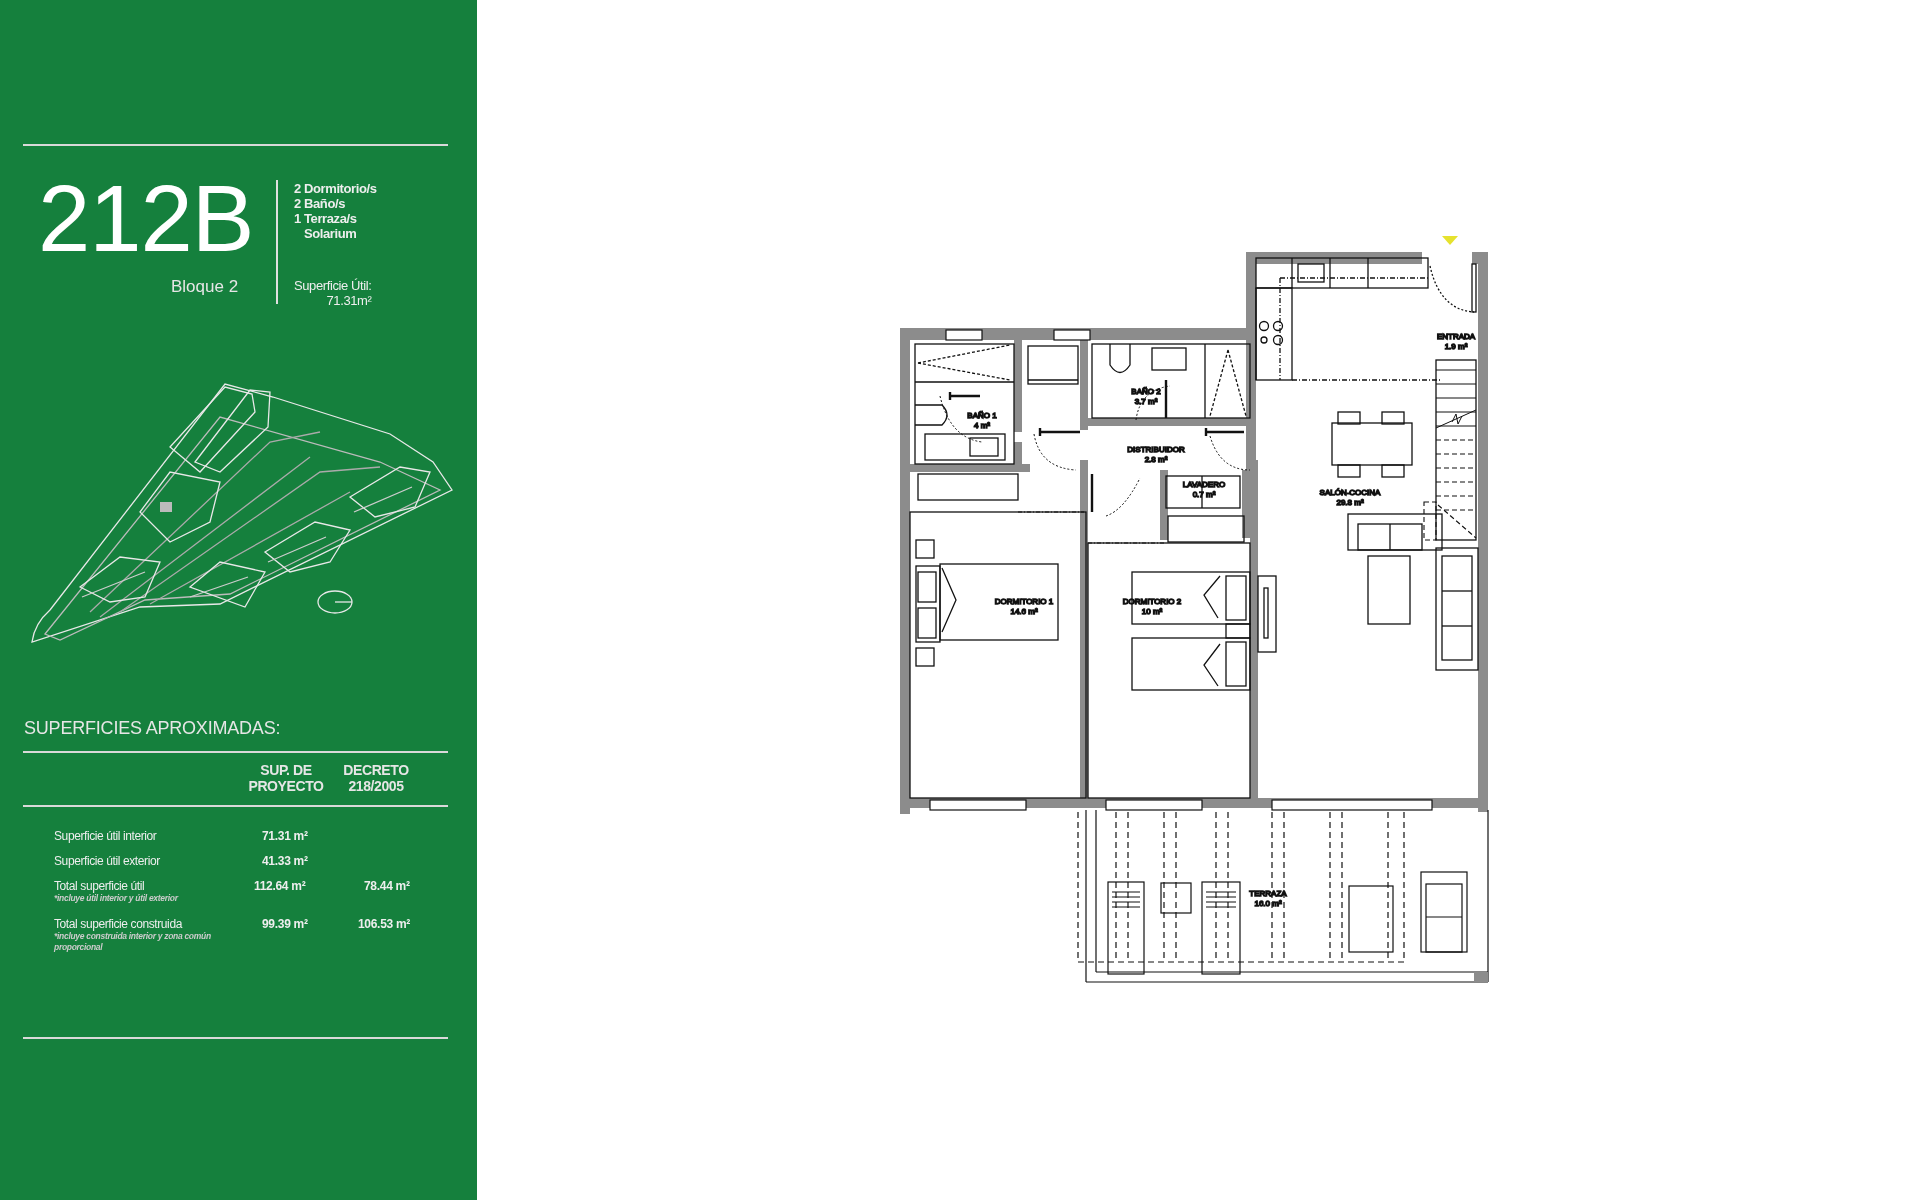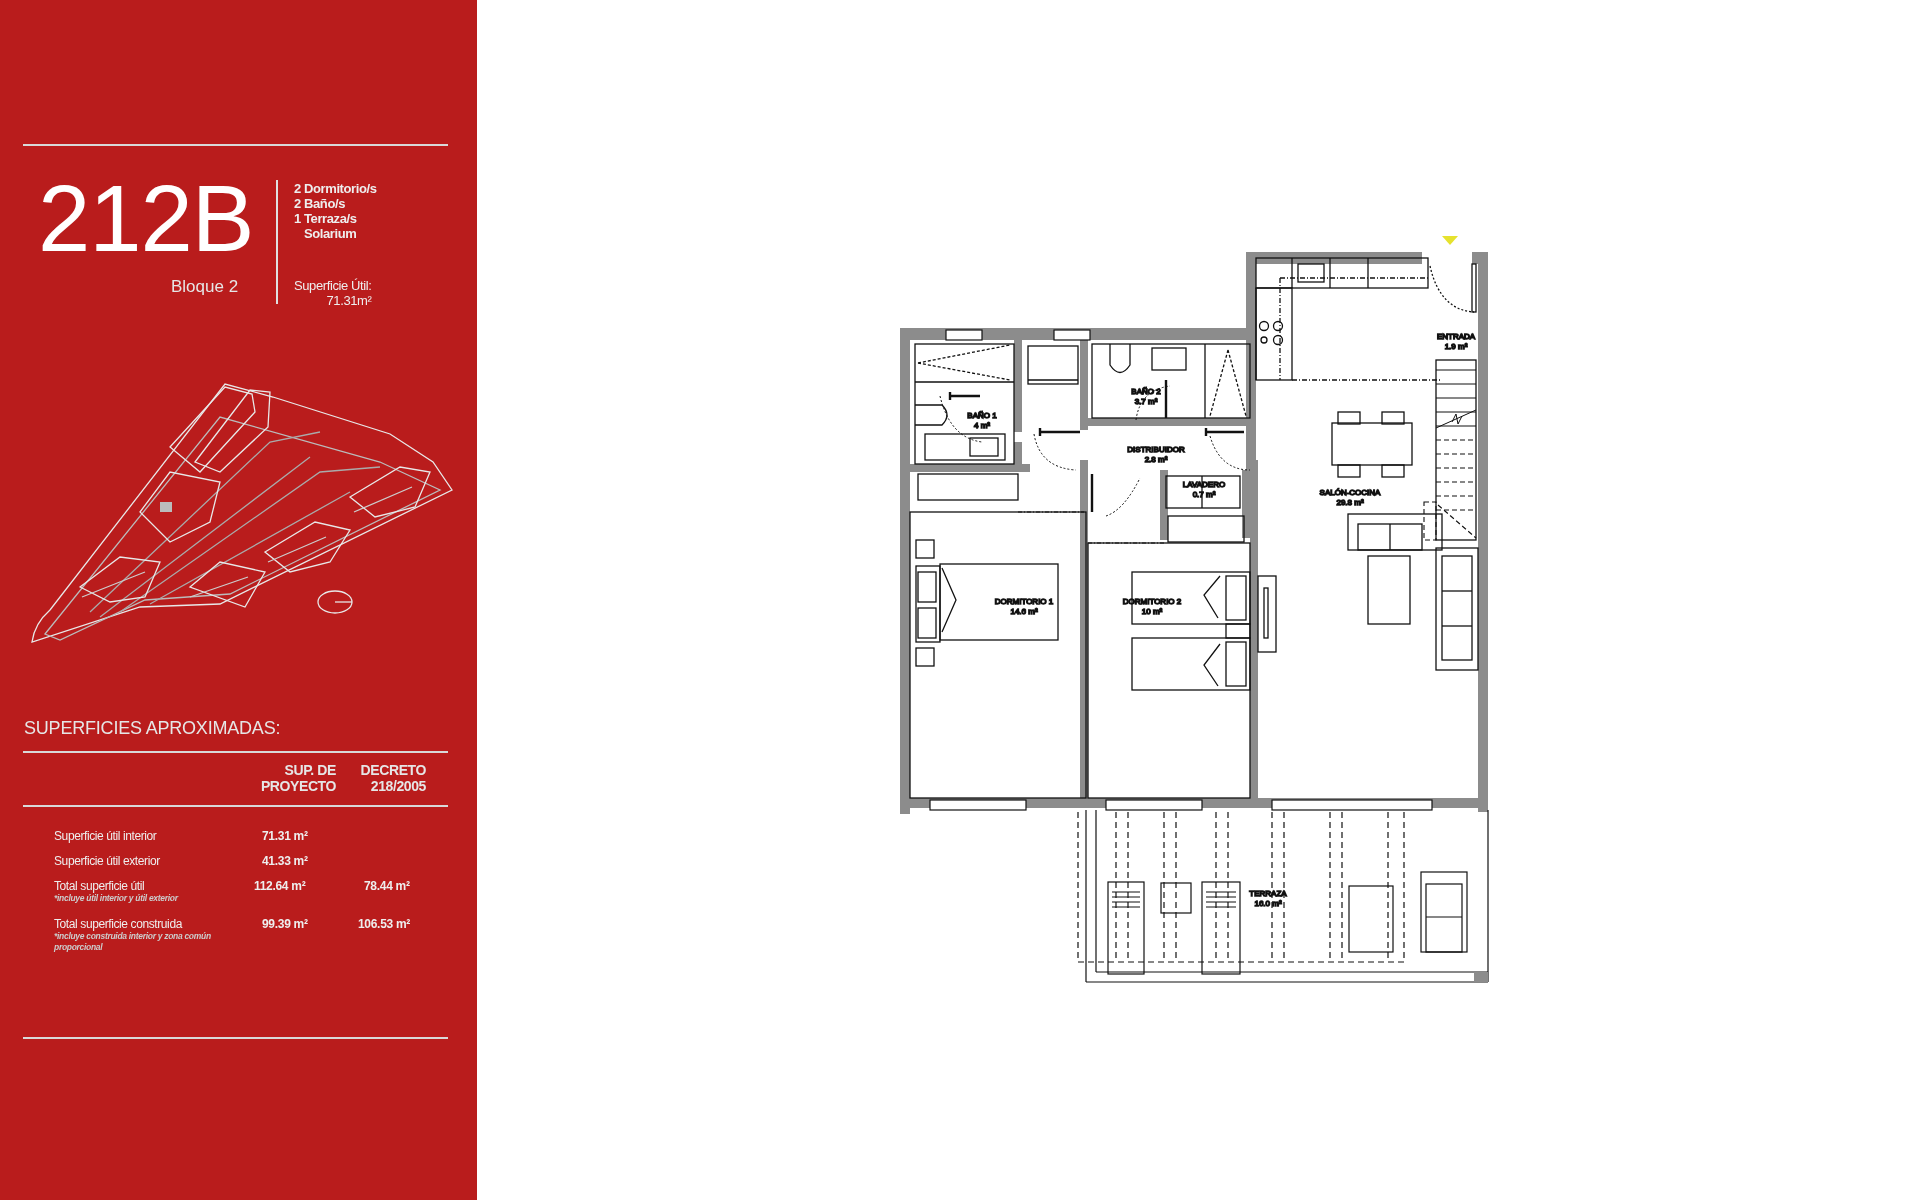--- a/index.html
+++ b/index.html
@@ -1,28 +1,28 @@
 <!DOCTYPE html>
 <html><head>
 <meta charset="utf-8">
 <style>
   html, body { margin:0; padding:0; }
   body { width:1920px; height:1200px; position:relative; background:#ffffff; overflow:hidden; font-family:"Liberation Sans", sans-serif; }
-  .panel { position:absolute; left:0; top:0; width:477px; height:1200px; background:#b91c1c; color:#fff; }
+  .panel { position:absolute; left:0; top:0; width:477px; height:1200px; background:#15803d; color:#fff; }
   .hr { position:absolute; left:23px; width:425px; height:2px; background:#d9d9d9; }
   .unit-code { position:absolute; left:38px; top:172px; font-size:94px; line-height:94px; letter-spacing:-1px; color:#fff; font-family:"Liberation Sans", sans-serif; }
   .bloque { position:absolute; left:171px; top:277px; font-size:17px; color:#e6e6e6; }
   .vsep { position:absolute; left:276px; top:180px; width:2px; height:124px; background:#e0e0e0; }
   .features { position:absolute; left:294px; top:181px; font-size:13px; line-height:15px; color:#eee; letter-spacing:-0.4px; font-weight:bold; }
   .features div { white-space:nowrap; }
   .features .indent { padding-left:10px; }
   .sup-util { position:absolute; left:294px; top:278px; font-size:13px; line-height:15px; color:#eee; font-weight:normal; letter-spacing:-0.4px;text-align:right; }
   .map { position:absolute; left:20px; top:372px; width:440px; height:290px; }
   .sect-title { position:absolute; left:24px; top:718px; font-size:18px; color:#e6e6e6; letter-spacing:-0.2px; }
-  .colh { position:absolute; top:762px; font-size:14px; line-height:16px; text-align:right; color:#e6e6e6; font-weight:bold; letter-spacing:-0.4px; }
+  .colh { position:absolute; top:762px; font-size:14px; line-height:16px; text-align:center; color:#e6e6e6; font-weight:bold; letter-spacing:-0.4px; }
   .row-label { position:absolute; left:54px; font-size:12px; color:#eee; font-weight:normal; letter-spacing:-0.4px; white-space:nowrap; }
   .row-note { position:absolute; left:54px; font-size:8.5px; line-height:11px; color:#ccc; font-style:italic; font-weight:bold; letter-spacing:-0.3px; }
   .row-val { position:absolute; font-size:12px; color:#eee; font-weight:bold; letter-spacing:-0.3px; white-space:nowrap; }
   .plan { position:absolute; left:880px; top:220px; width:620px; height:780px; }
   .lbl { font-family:"Liberation Sans", sans-serif; font-size:8px; fill:#555; text-anchor:middle; }
 </style>
 </head>
 <body>
 
 <div class="panel">

